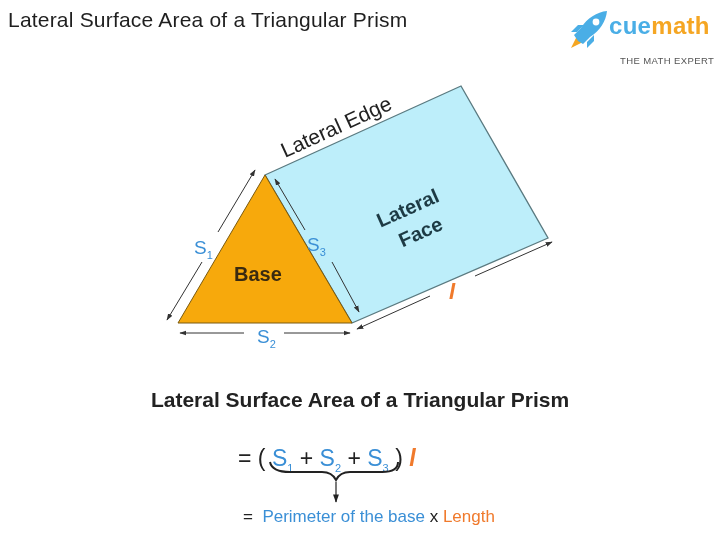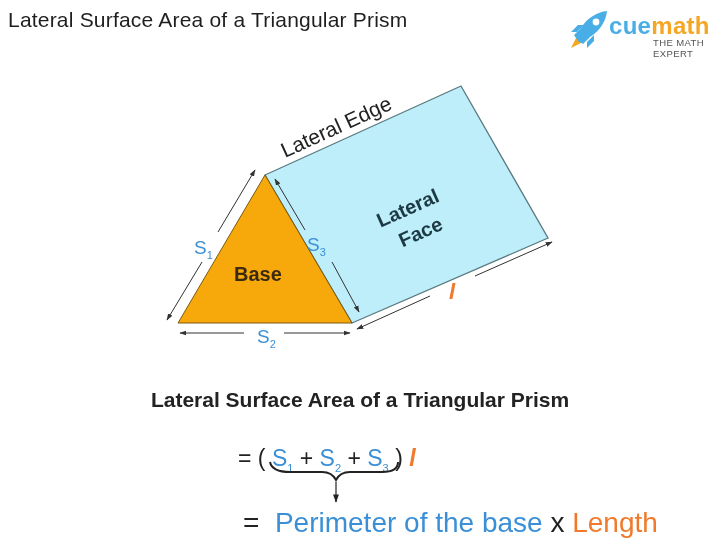--- a/index.html
+++ b/index.html
@@ -4,29 +4,29 @@
 <style>
   html, body { margin:0; padding:0; background:#ffffff; }
   body { width:720px; height:545px; position:relative; overflow:hidden;
          font-family:"Liberation Sans", sans-serif; }
   .title { position:absolute; left:8px; top:8px; font-size:21px; color:#1f1f1f;
            letter-spacing:0.2px; }
   .logo { position:absolute; left:565px; top:6px; width:150px; height:48px; }
   .logo-word { position:absolute; left:44px; top:6px; font-size:24px; font-weight:bold; letter-spacing:0.3px; }
   .logo-word .cue { color:#4aaee6; }
   .logo-word .math { color:#f5a623; }
-  .logo-tag { position:absolute; left:55px; top:31px; font-size:9.5px; color:#555; letter-spacing:0.4px;margin-left:33px; }
+  .logo-tag { position:absolute; left:55px; top:49px; font-size:9.5px; color:#555; letter-spacing:0.4px; }
   svg.diagram { position:absolute; left:0; top:0; }
   .formula-title { position:absolute; left:0; width:720px; top:388px; text-align:center;
                    font-size:21px; font-weight:bold; color:#222; }
   .formula-line { position:absolute; left:238px; top:445px; font-size:23px; color:#222; white-space:nowrap; }
   .blue { color:#3a8fd6; }
   .orange { color:#f07a2c; }
   .sub { font-size:11px; vertical-align:-6px; }
-  .result-line { position:absolute; left:243px; top:507px; font-size:28px; white-space:nowrap; color:#222; }
+  .result-line { position:absolute; left:243px; top:507px; font-size:17px; white-space:nowrap; color:#222; }
 </style>
 </head>
 <body>
 
 <div class="title">Lateral Surface Area of a Triangular Prism</div>
 
 <div class="logo">
   <svg width="46" height="46" viewBox="0 0 46 46" style="position:absolute;left:0;top:2px;">
     <path d="M6 40 L12 28 L18 34 Z" fill="#f5a623"></path>
     <path d="M13 33 L9 27 L16 20 C22 10 32 4 42 3 C41 13 35 23 25 29 L18 36 Z" fill="#4aaee6"></path>

